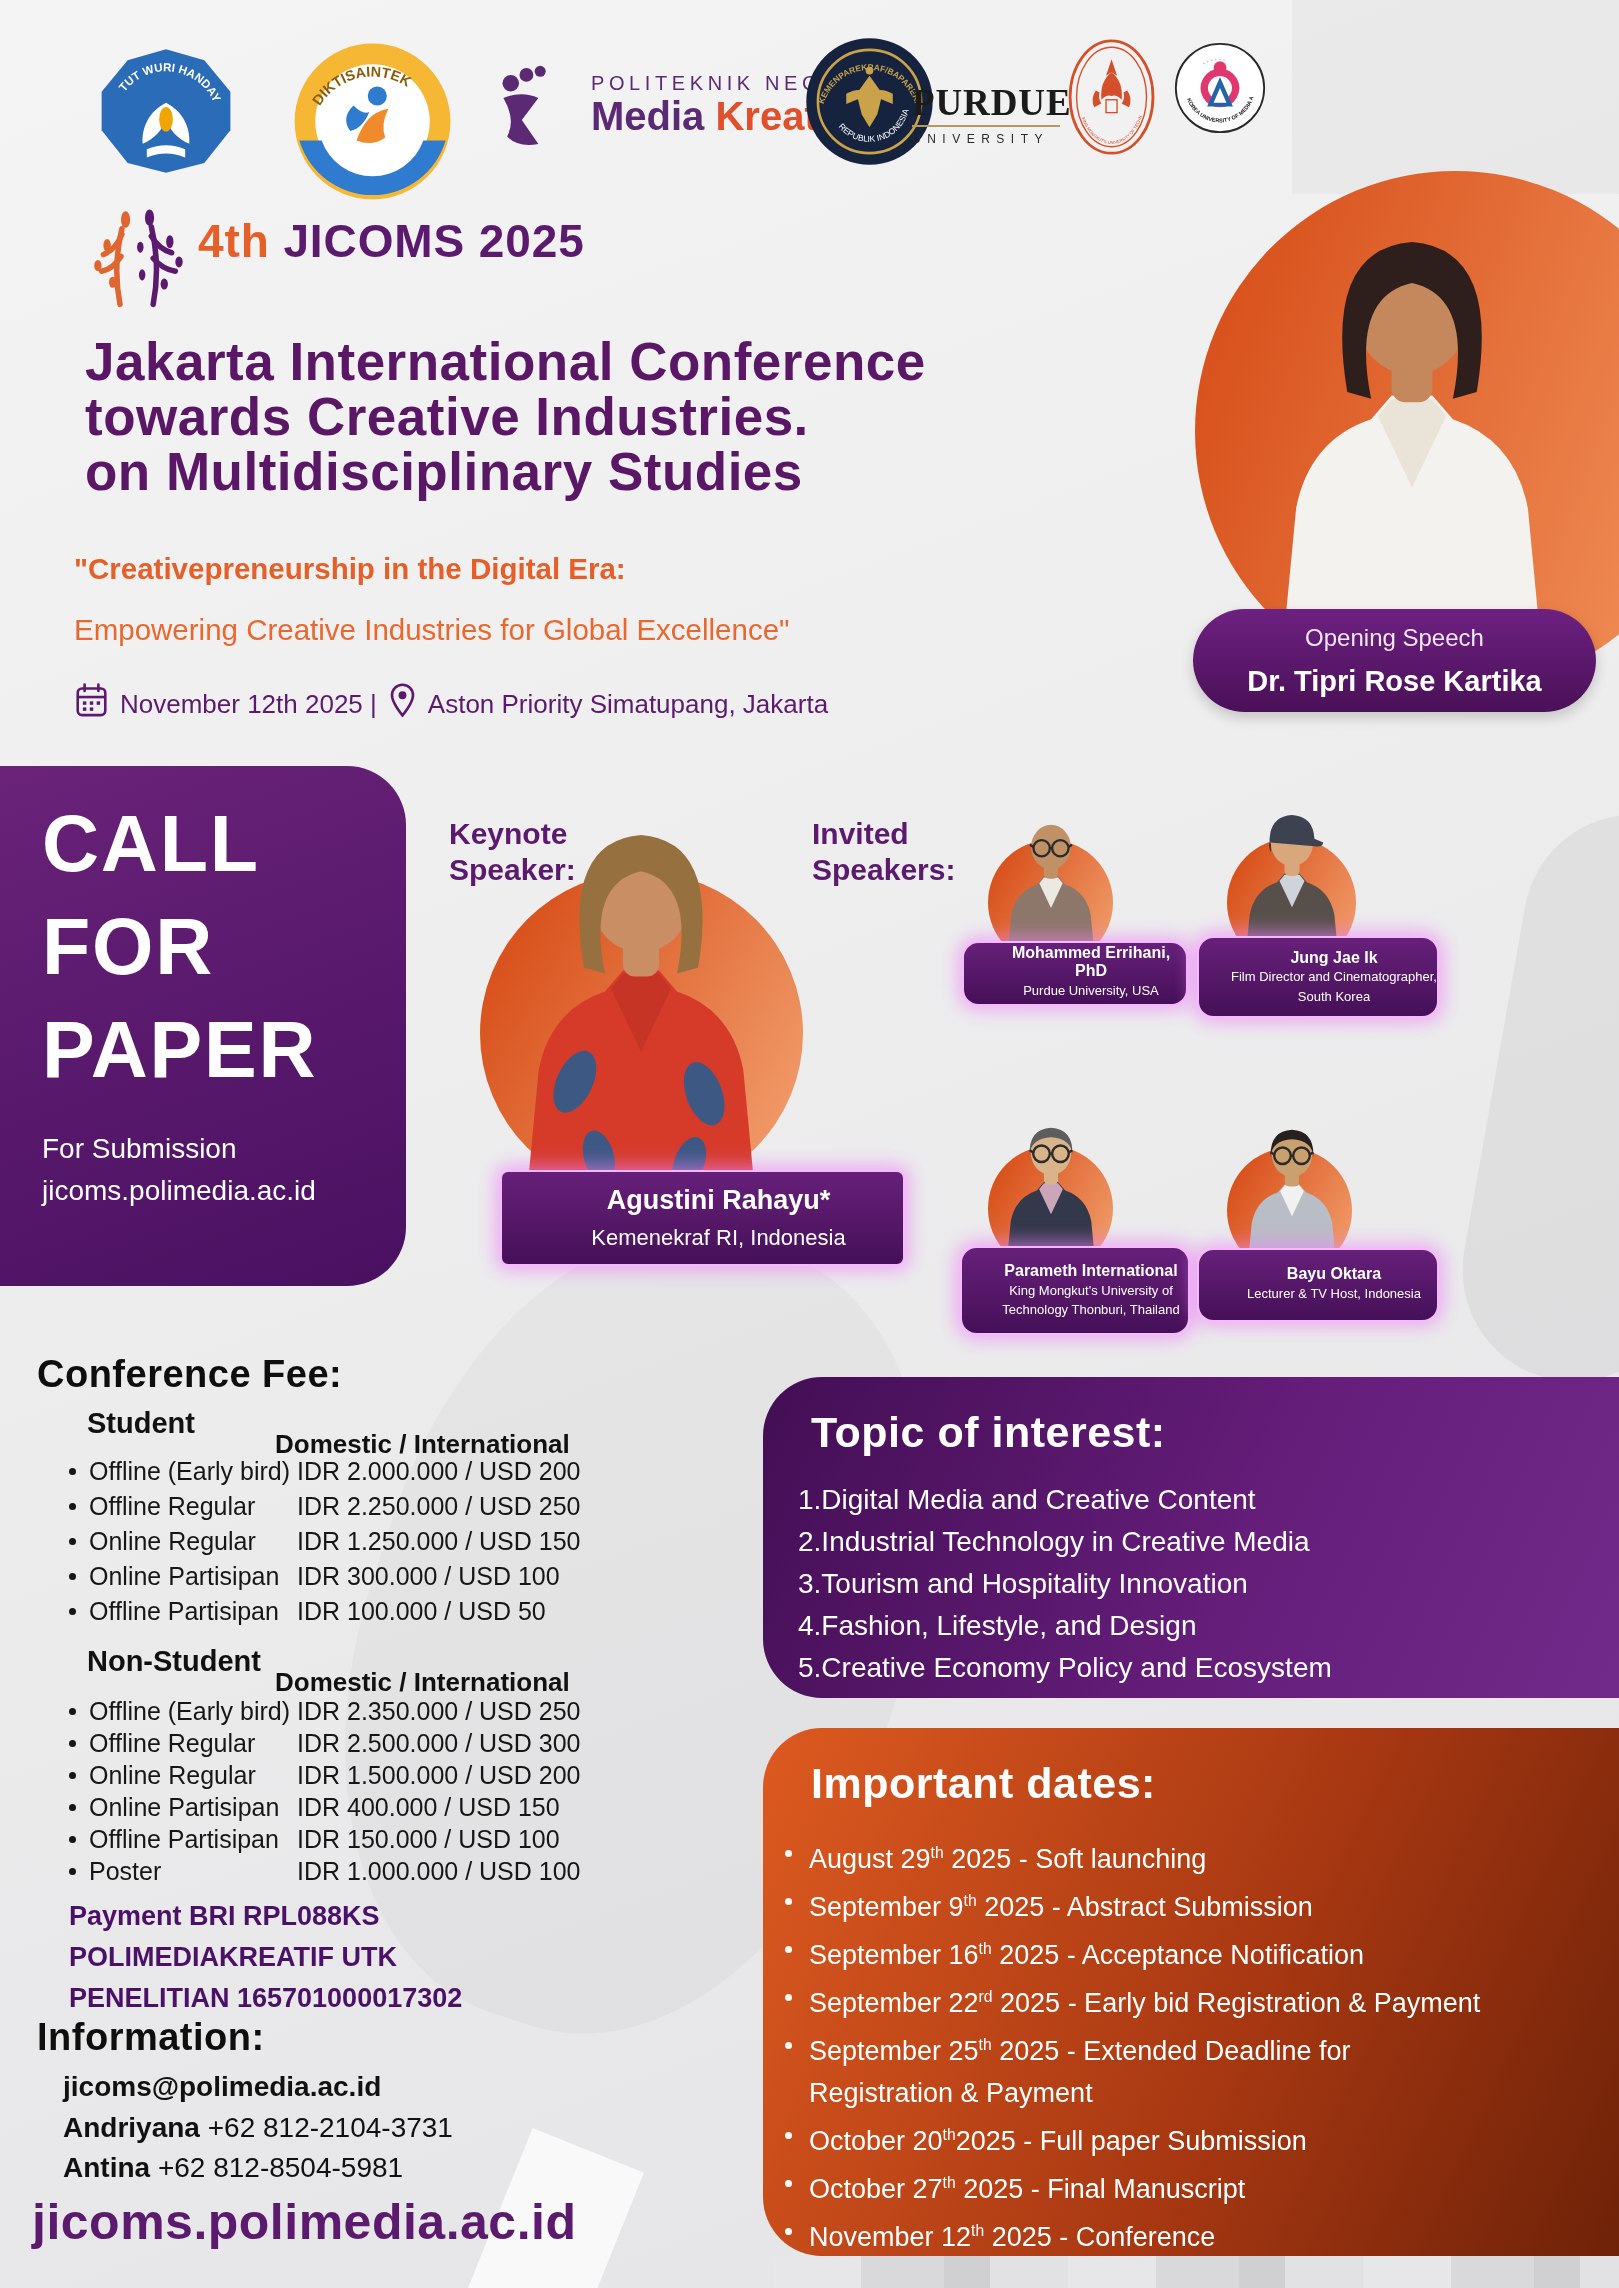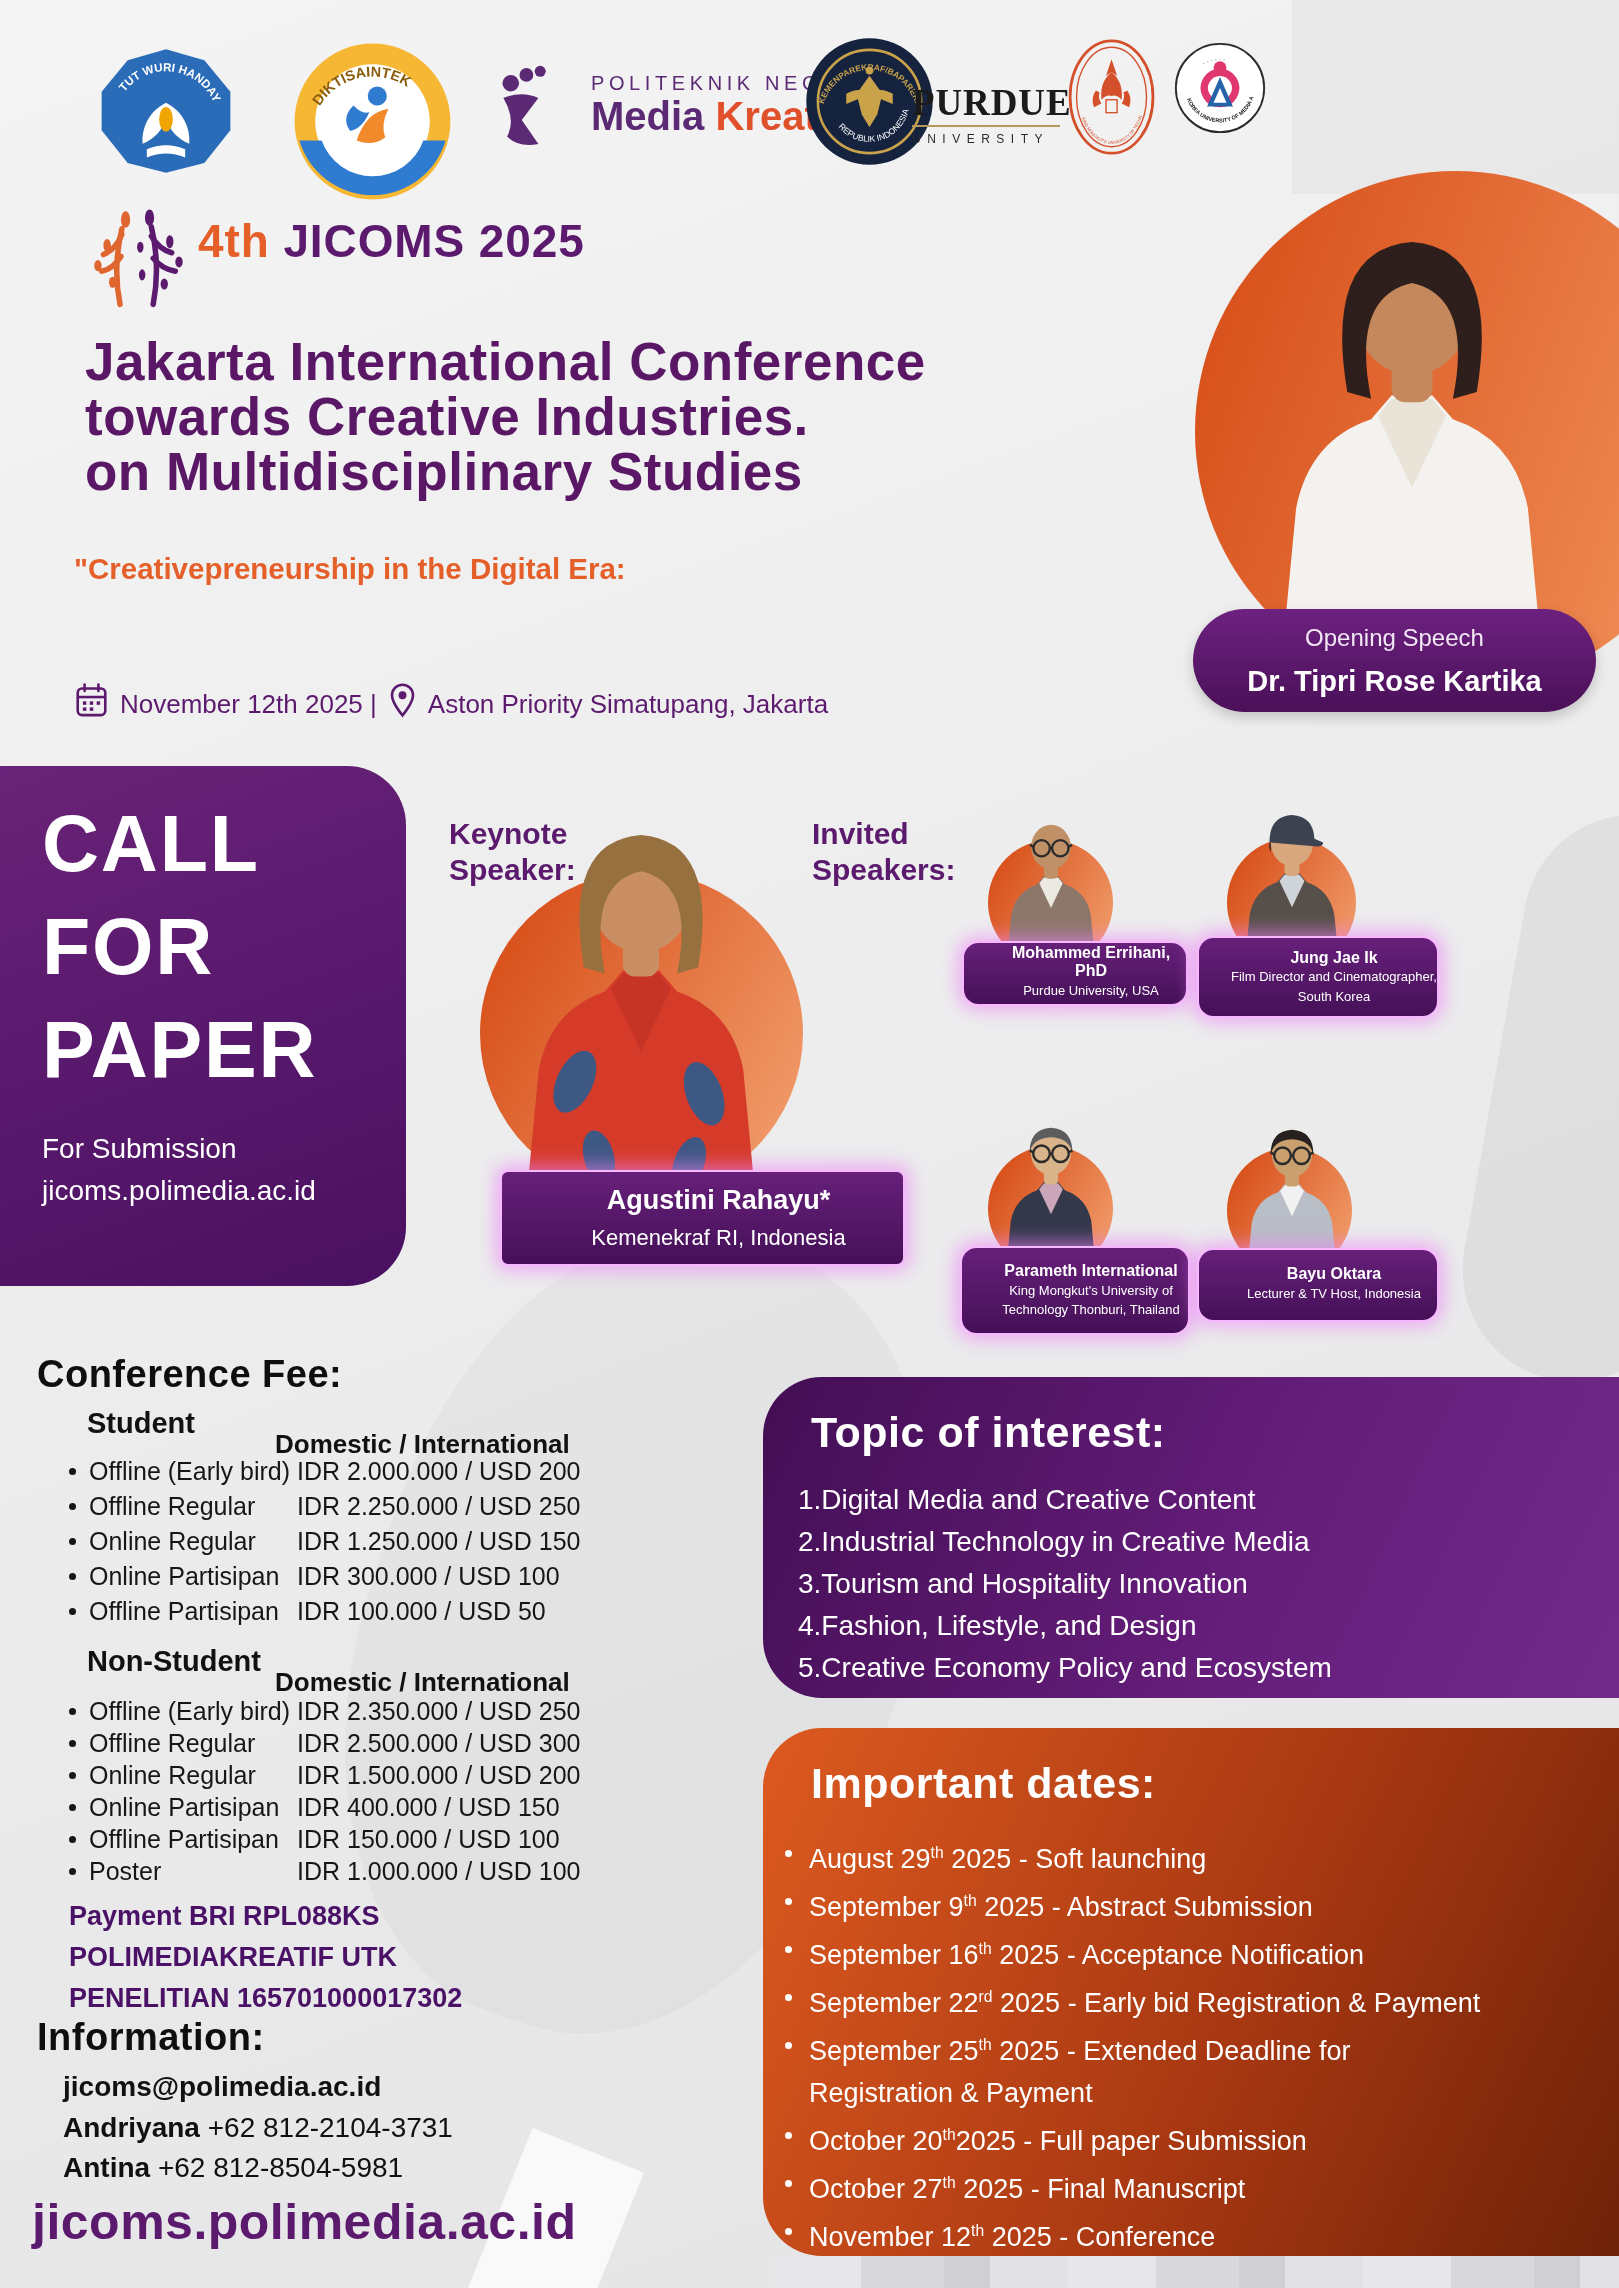--- a/index.html
+++ b/index.html
@@ -229,20 +229,21 @@
     <span class="ed-4th">4th</span><span class="ed-rest"> JICOMS 2025</span>
   </div>
 
   <div class="abs" style="left:72px;top:334px;">
     <div class="title-line">Jakarta International Conference</div>
     <div class="title-line">towards Creative Industries.</div>
     <div class="title-line">on Multidisciplinary Studies</div>
   </div>
 
   <div class="abs quote1" style="left:74px;top:552px;">"Creativepreneurship in the Digital Era:</div>
+  <div class="abs quote2" style="left:74px;top:613px;">Empowering Creative Industries for Global Excellence"</div>
 
   <div class="abs daterow" style="left:76px;top:683px;">
     <span>
       <svg viewBox="0 0 36 40" width="31" height="35">
         <rect x="2" y="6" width="32" height="31" rx="5" fill="none" stroke="#5c1a6e" stroke-width="3"></rect>
         <line x1="2" y1="16" x2="34" y2="16" stroke="#5c1a6e" stroke-width="3"></line>
         <line x1="10" y1="1.5" x2="10" y2="9" stroke="#5c1a6e" stroke-width="3" stroke-linecap="round"></line>
         <line x1="26" y1="1.5" x2="26" y2="9" stroke="#5c1a6e" stroke-width="3" stroke-linecap="round"></line>
         <g fill="#5c1a6e">
             <rect x="8" y="21" width="4" height="4"></rect>

